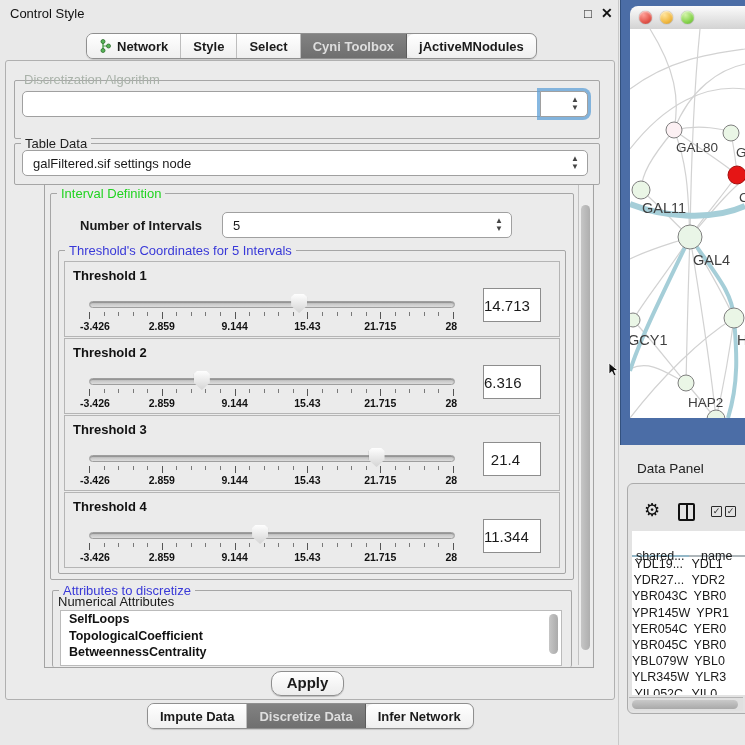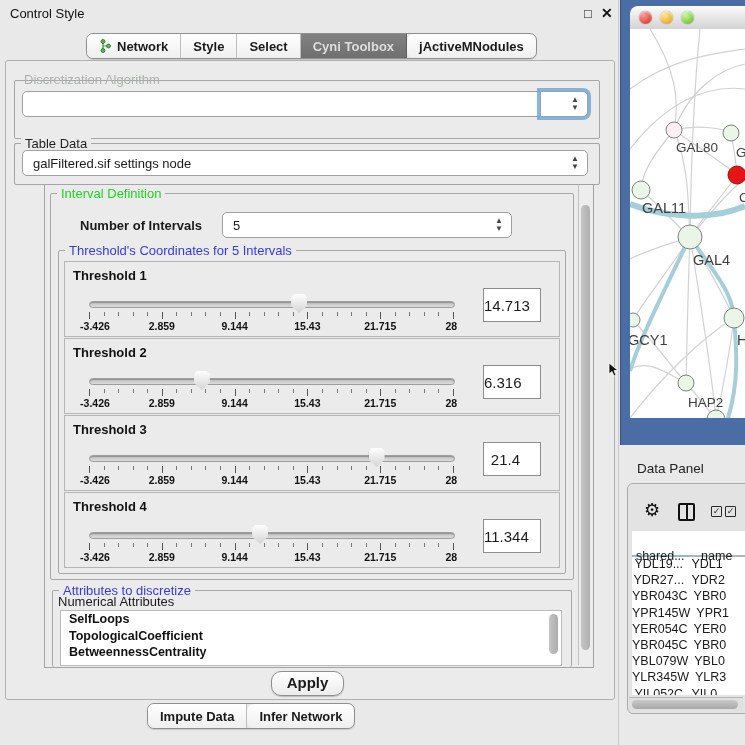--- a/index.html
+++ b/index.html
@@ -387,20 +387,23 @@
     <div class="attr-item">TopologicalCoefficient</div>
     <div class="attr-item">BetweennessCentrality</div>
     <div id="attr-scroll"></div>
   </div>
 
   <div id="apply-btn" class="abs">Apply</div>
 
   <div id="bottom-tabs" class="abs seg">
     <div class="cell">
         <span>Impute Data</span>
+      </div>
+    <div class="cell sel">
+        <span>Discretize Data</span>
       </div>
     <div class="cell">
         <span>Infer Network</span>
       </div>
   </div>
 </div>
 
 <div id="net-frame" class="abs"></div>
 <div id="net-titlebar" class="abs">
   <div id="light-red" class="light"></div>

